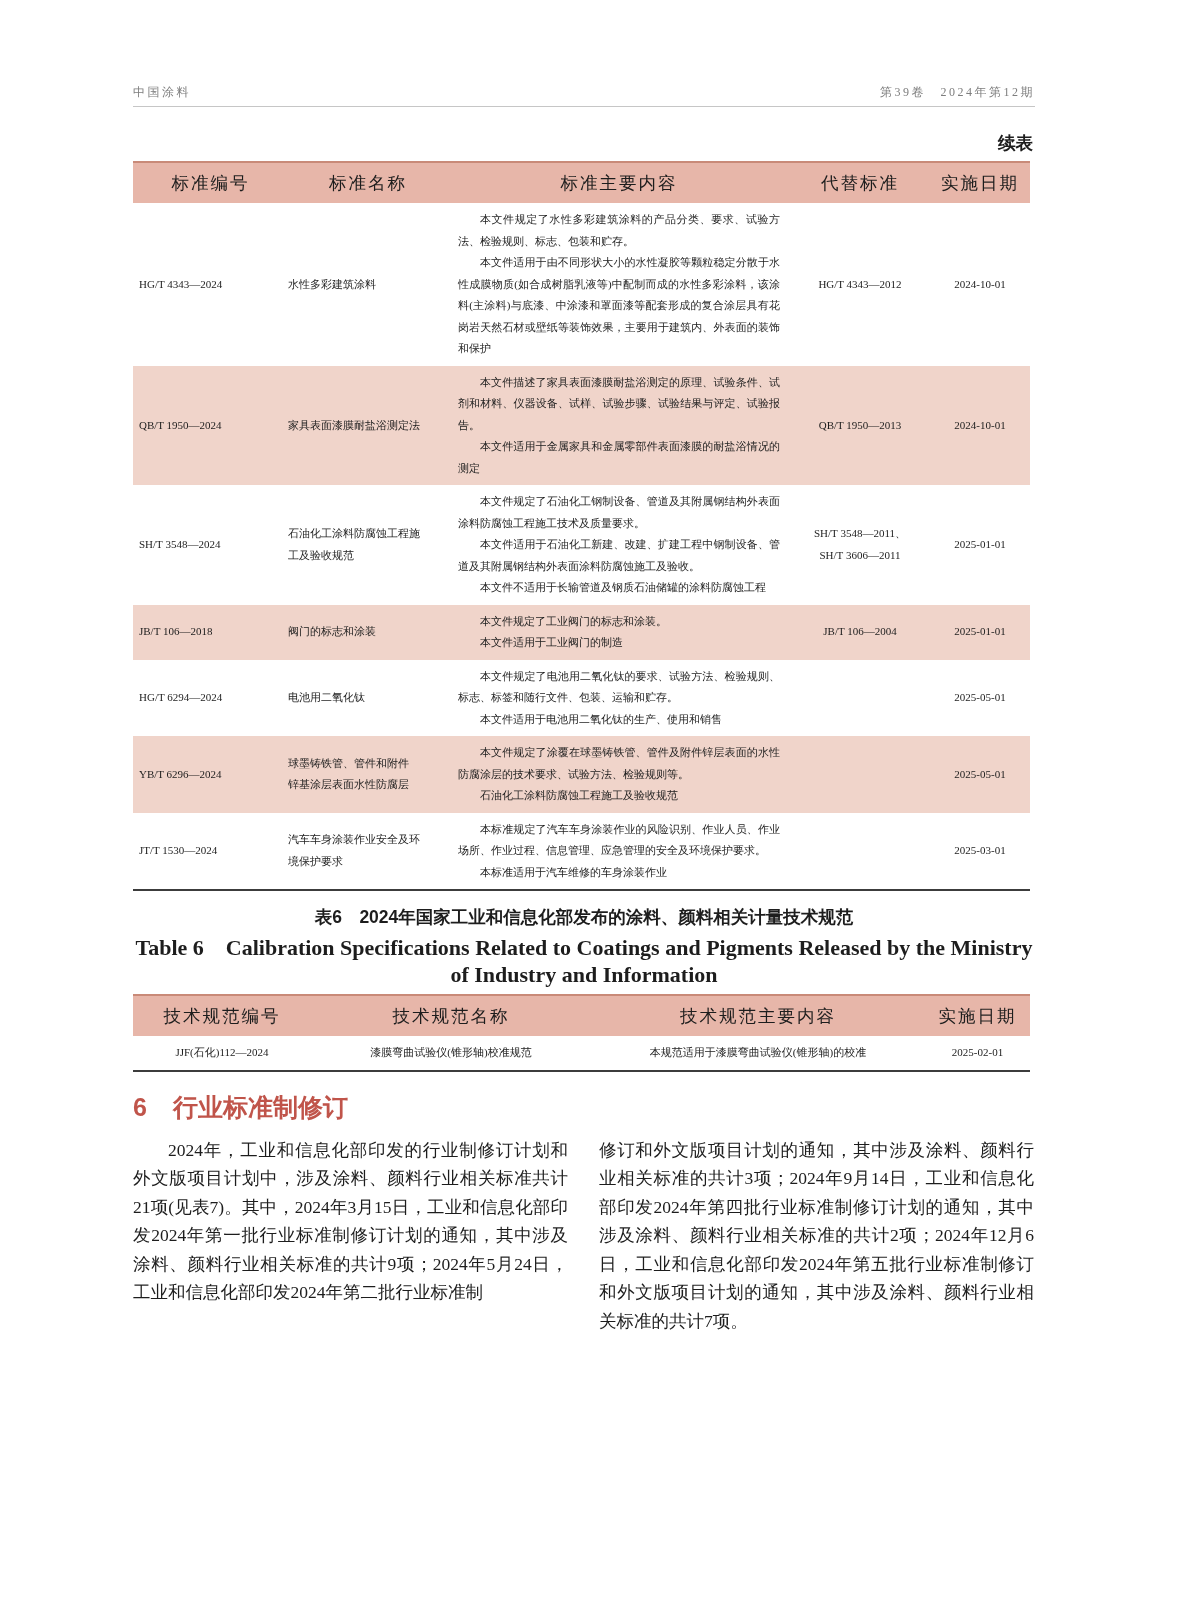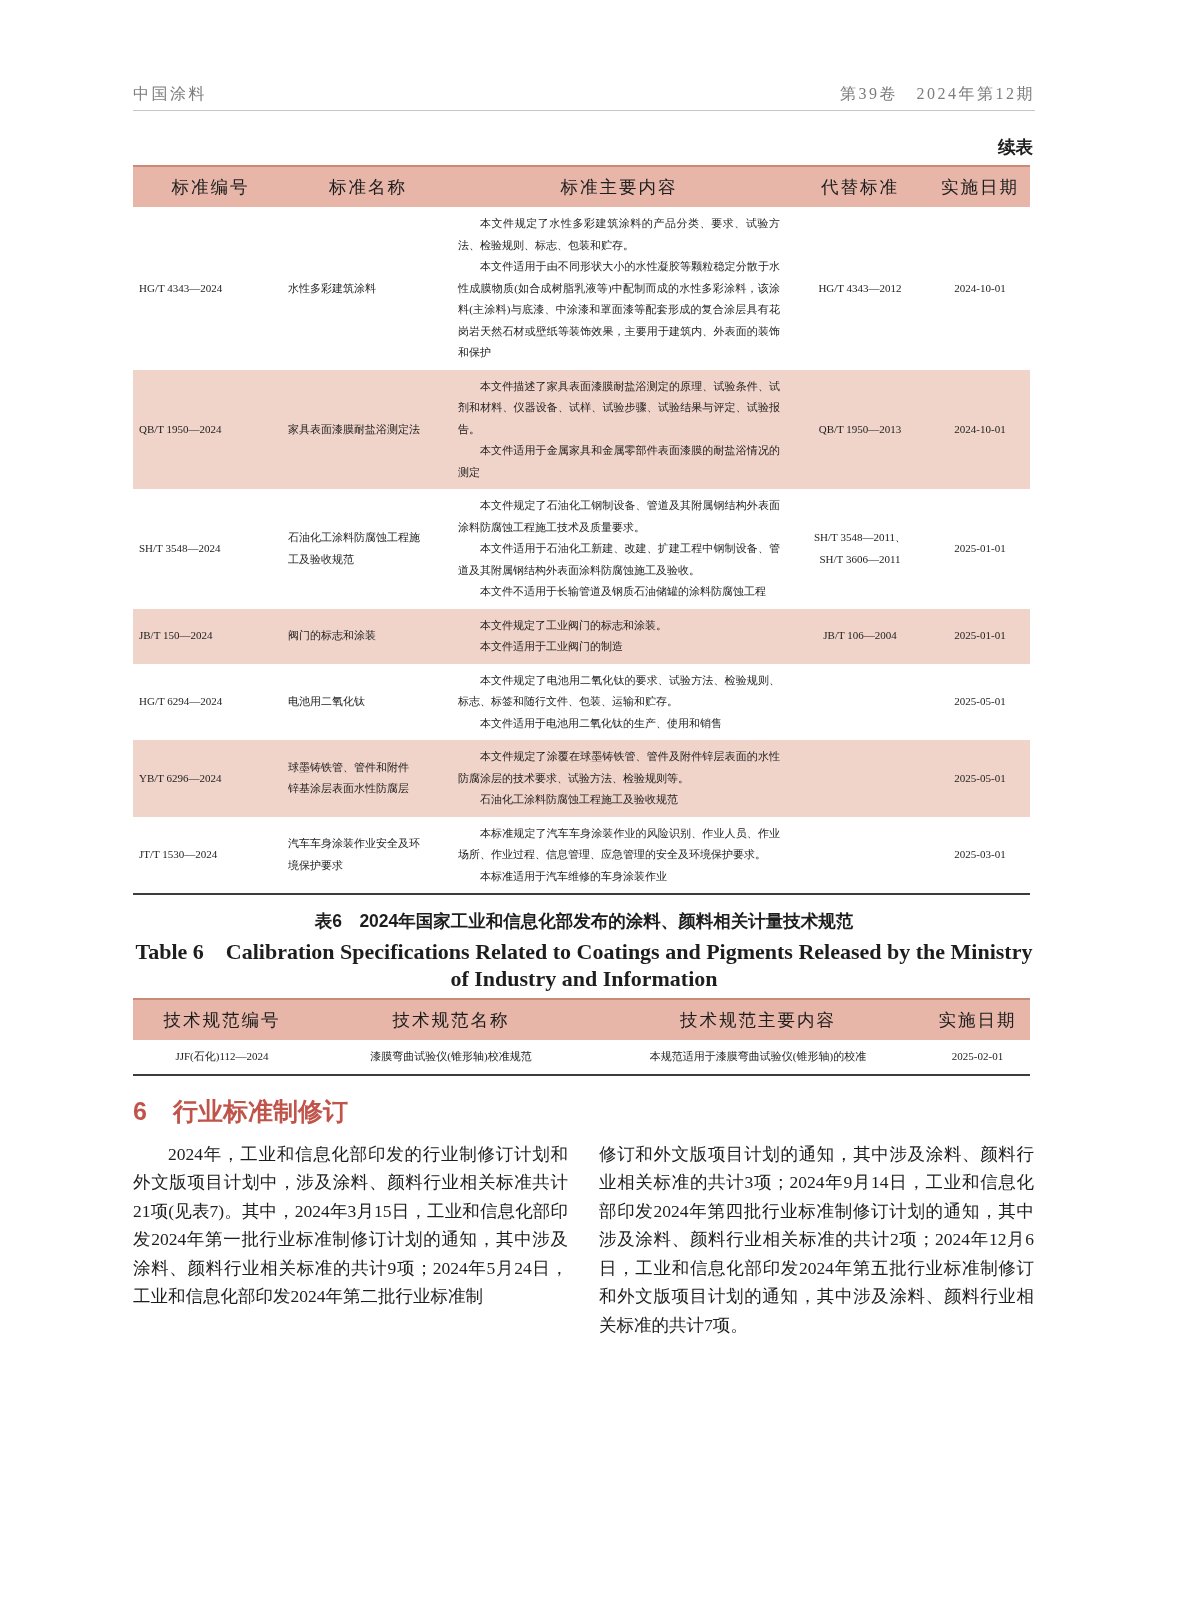--- a/index.html
+++ b/index.html
@@ -16,21 +16,21 @@
   *{box-sizing:border-box;}
   html,body{margin:0;padding:0;background:#ffffff;}
   .page{
     width:1187px;height:1600px;overflow:hidden;background:#ffffff;
     font-family:"Liberation Serif","DejaVu Serif",serif;color:#1d1d1d;
   }
   .content{width:902px;margin-left:133px;padding-top:84px;}
 
   .page-header{
     display:flex;justify-content:space-between;align-items:flex-end;
-    color:var(--gray-text);font-size:16px;letter-spacing:2.5px;
+    color:var(--gray-text);font-size:12px;letter-spacing:2.5px;
     padding-bottom:5px;border-bottom:1px solid var(--rule-gray);
   }
 
   .cont-label{
     text-align:right;font-weight:bold;font-size:17.5px;margin-top:24px;
     padding-right:2px;font-family:"Liberation Sans","DejaVu Sans",sans-serif;
   }
 
   table.std-table{
     width:897px;border-collapse:collapse;margin-top:6px;
@@ -140,21 +140,21 @@
               <p>本文件适用于石油化工新建、改建、扩建工程中钢制设备、管道及其附属钢结构外表面涂料防腐蚀施工及验收。</p>
               <p>本文件不适用于长输管道及钢质石油储罐的涂料防腐蚀工程</p>
             </td>
             <td class="replace-cell">
               <div>SH/T 3548—2011、</div>
               <div>SH/T 3606—2011</div>
             </td>
             <td class="date-cell">2025-01-01</td>
           </tr>
           <tr class="shaded">
-            <td class="code-cell">JB/T 150—2024</td>
+            <td class="code-cell">JB/T 106—2018</td>
             <td class="name-cell">阀门的标志和涂装</td>
             <td class="content-cell">
               <p>本文件规定了工业阀门的标志和涂装。</p>
               <p>本文件适用于工业阀门的制造</p>
             </td>
             <td class="replace-cell">
               <div>JB/T 106—2004</div>
             </td>
             <td class="date-cell">2025-01-01</td>
           </tr>

